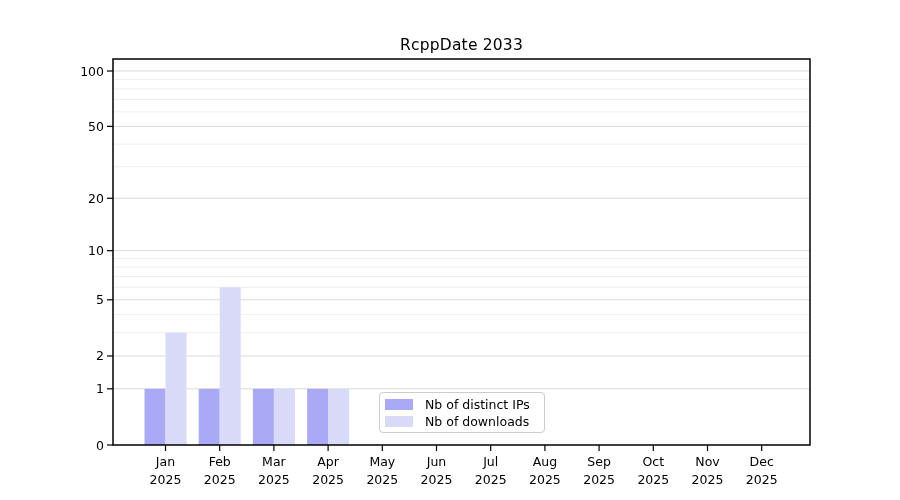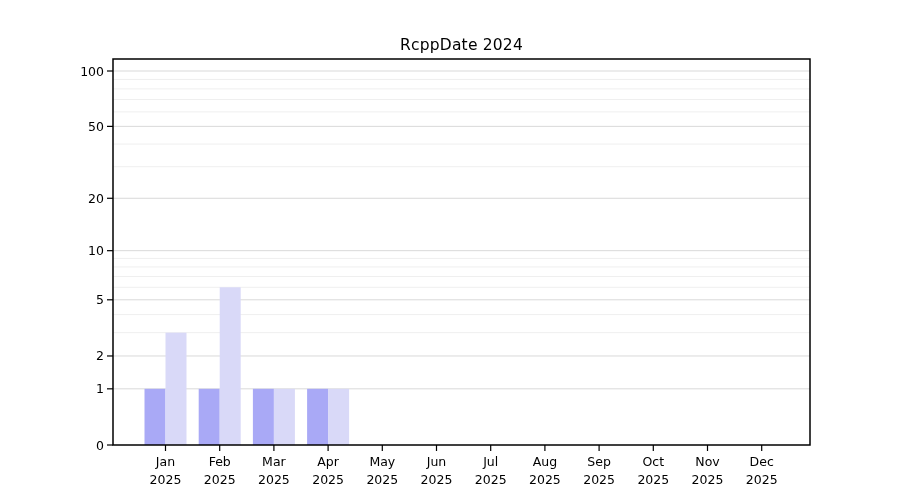--- a/index.html
+++ b/index.html
@@ -128,14 +128,24 @@
       <line x1="653.3" y1="445" x2="653.3" y2="451" stroke="#000000" stroke-width="1.2"></line>
       <text x="653.3" y="466" font-size="12.5" text-anchor="middle" fill="#000000" font-family="&quot;DejaVu Sans&quot;, sans-serif">Oct</text>
       <text x="653.3" y="484" font-size="12.5" text-anchor="middle" fill="#000000" font-family="&quot;DejaVu Sans&quot;, sans-serif">2025</text>
       <line x1="707.5" y1="445" x2="707.5" y2="451" stroke="#000000" stroke-width="1.2"></line>
       <text x="707.5" y="466" font-size="12.5" text-anchor="middle" fill="#000000" font-family="&quot;DejaVu Sans&quot;, sans-serif">Nov</text>
       <text x="707.5" y="484" font-size="12.5" text-anchor="middle" fill="#000000" font-family="&quot;DejaVu Sans&quot;, sans-serif">2025</text>
       <line x1="761.7" y1="445" x2="761.7" y2="451" stroke="#000000" stroke-width="1.2"></line>
       <text x="761.7" y="466" font-size="12.5" text-anchor="middle" fill="#000000" font-family="&quot;DejaVu Sans&quot;, sans-serif">Dec</text>
       <text x="761.7" y="484" font-size="12.5" text-anchor="middle" fill="#000000" font-family="&quot;DejaVu Sans&quot;, sans-serif">2025</text>
     </svg>
-  <div class="chart-title">RcppDate 2024</div>
+  <div class="chart-title">RcppDate 2033</div>
+  <div class="legend">
+    <div class="legend-row">
+      <span class="legend-swatch" id="swatch-0" style="background: rgb(169, 169, 246);"></span>
+      <span class="legend-label">Nb of distinct IPs</span>
+    </div>
+    <div class="legend-row">
+      <span class="legend-swatch" id="swatch-1" style="background: rgb(217, 217, 248);"></span>
+      <span class="legend-label">Nb of downloads</span>
+    </div>
+  </div>
 </div>
 
 </body></html>

